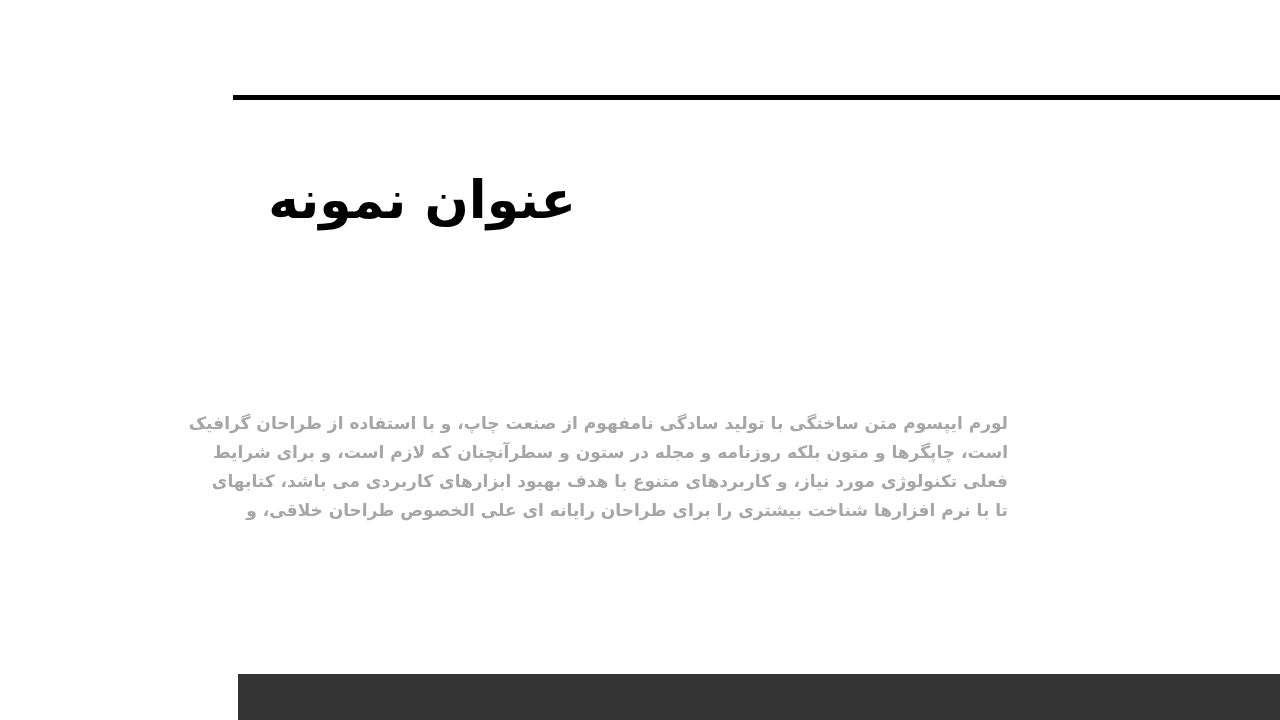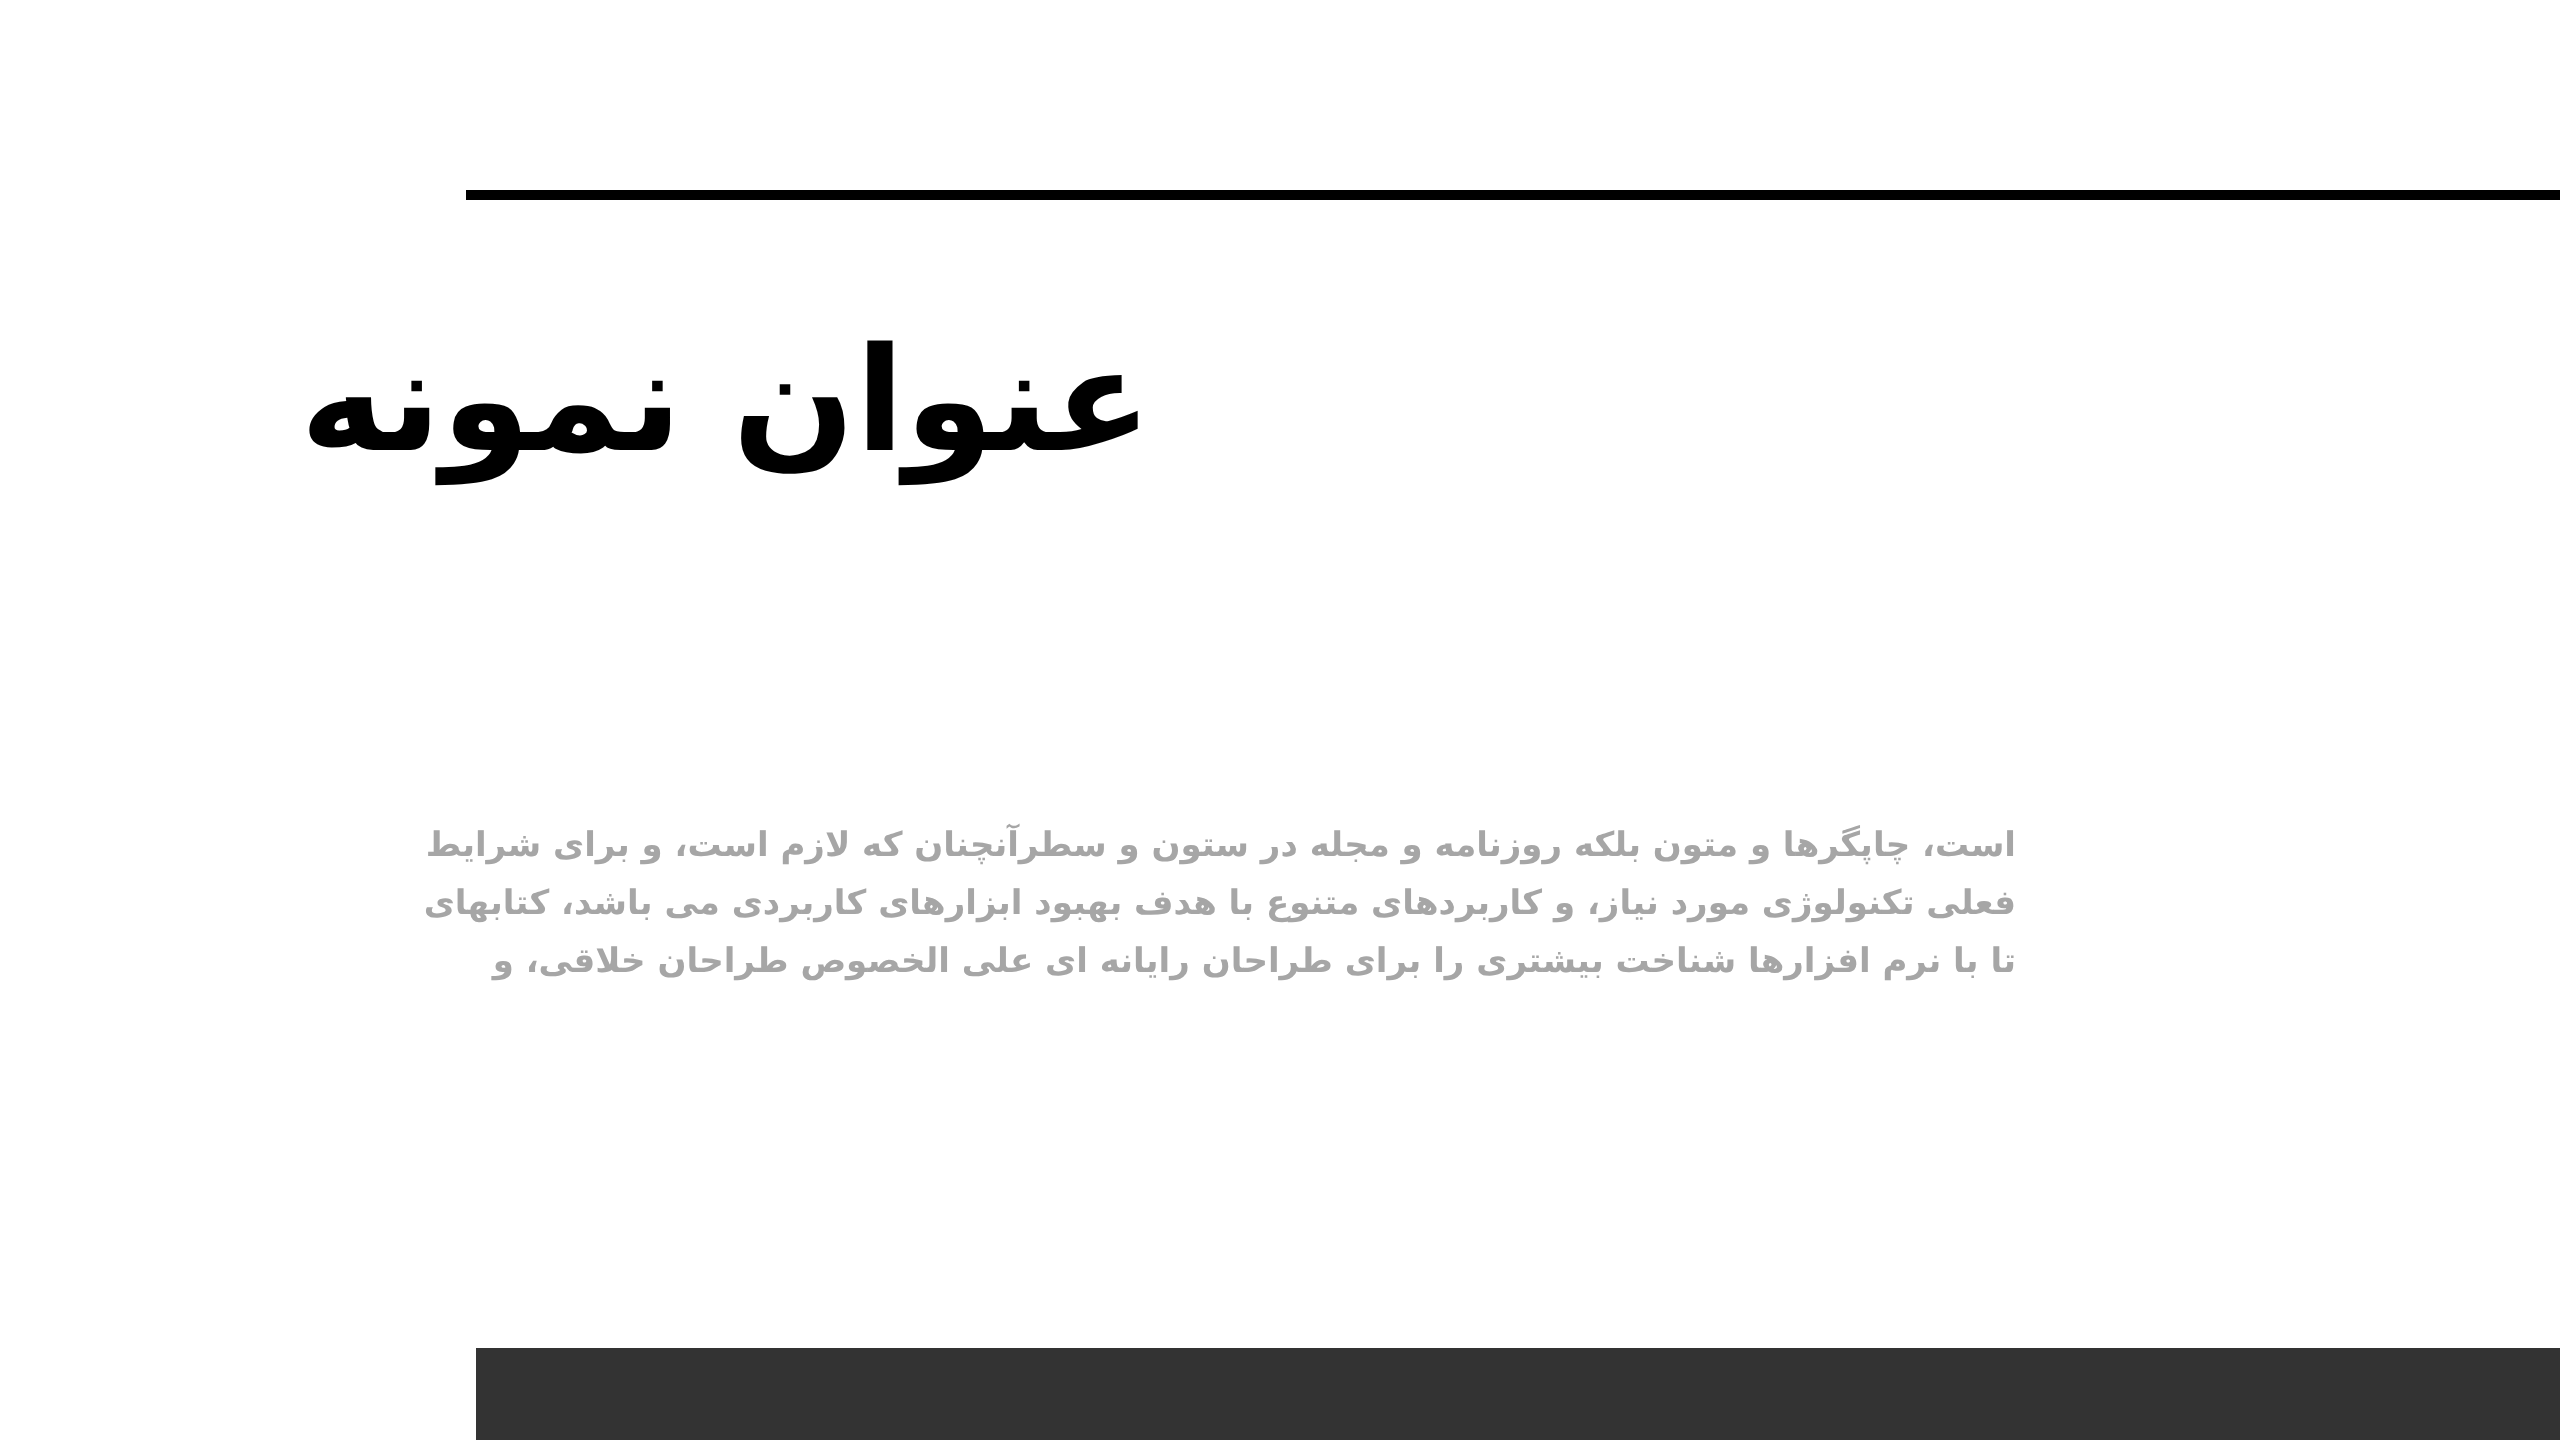--- a/index.html
+++ b/index.html
@@ -26,21 +26,21 @@
     }
     .title {
       position: absolute;
       left: 236px;
       top: 140px;
       width: 340px;
       direction: rtl;
       text-align: right;
       font-family: "DejaVu Sans", sans-serif;
       font-weight: bold;
-      font-size: 72px;
+      font-size: 52px;
       line-height: 120px;
       color: #000000;
       white-space: nowrap;
     }
     .body-text {
       position: absolute;
       left: 244px;
       top: 409px;
       width: 764px;
       direction: rtl;
@@ -66,19 +66,20 @@
   </style>
 </head>
 <body>
 
 <div class="slide">
   <div class="top-rule"></div>
 
   <div class="title">عنوان نمونه</div>
 
   <div class="body-text">
+    <span class="line">لورم ایپسوم متن ساختگی با تولید سادگی نامفهوم از صنعت چاپ، و با استفاده از طراحان  گرافیک</span>
     <span class="line">است، چاپگرها و متون بلکه روزنامه و مجله در ستون و سطرآنچنان که لازم است، و برای شرایط</span>
     <span class="line">فعلی تکنولوژی مورد نیاز، و کاربردهای متنوع با هدف بهبود ابزارهای کاربردی می باشد، کتابهای</span>
     <span class="line">تا با نرم افزارها شناخت بیشتری را برای طراحان رایانه ای علی الخصوص طراحان خلاقی، و</span>
   </div>
 
   <div class="bottom-bar"></div>
 </div>
 
 </body></html>

